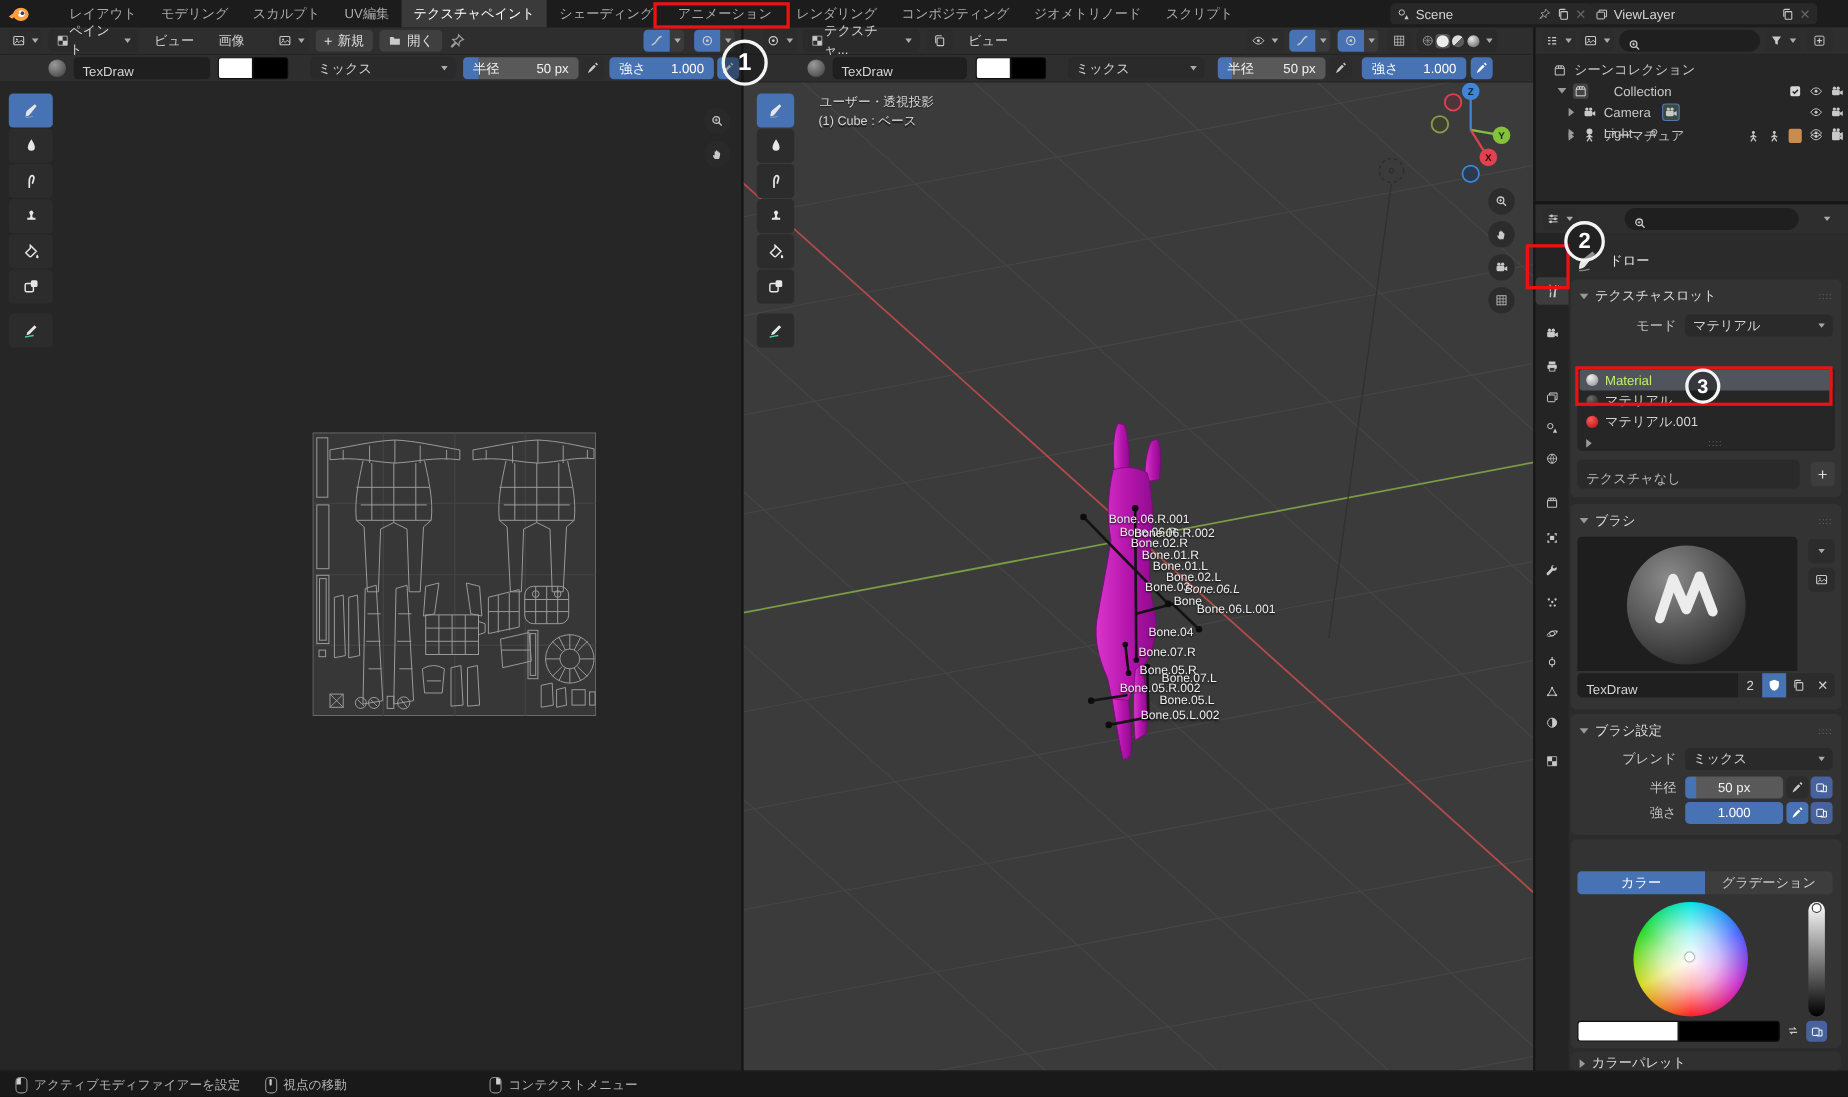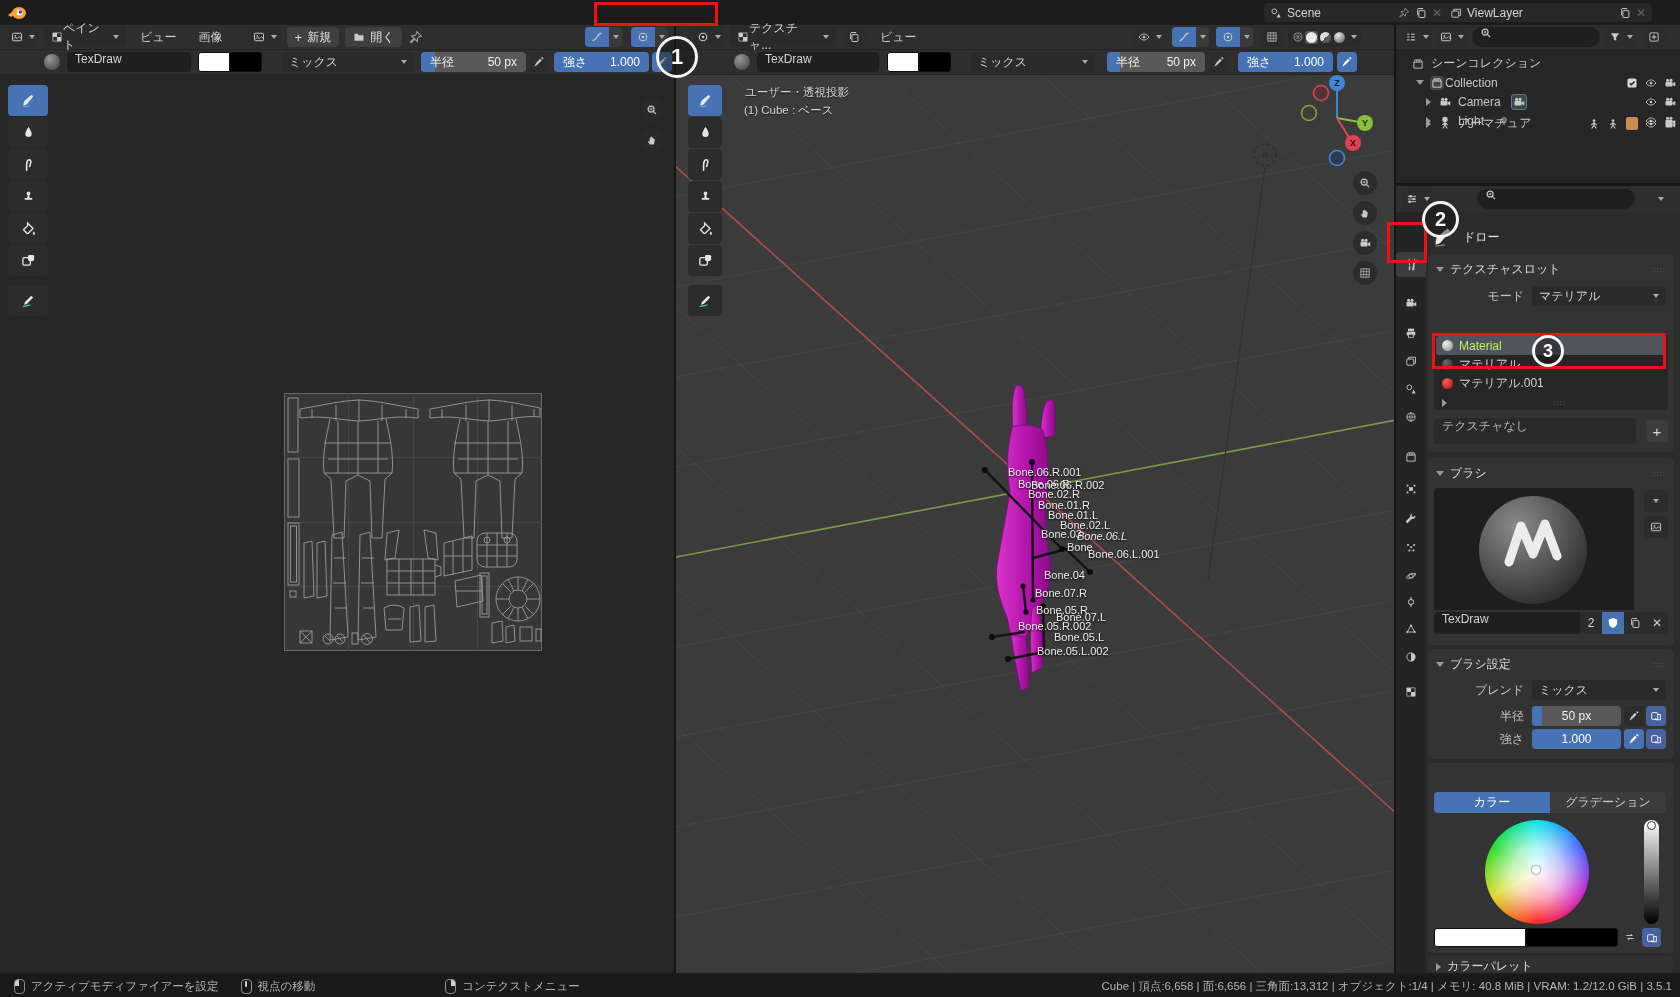--- a/index.html
+++ b/index.html
@@ -13,21 +13,21 @@
   .car{width:0;height:0;border-left:3.5px solid transparent;border-right:3.5px solid transparent;border-top:4px solid #ababab;margin-left:4px;flex:none}
   .tri-r{width:0;height:0;border-top:4px solid transparent;border-bottom:4px solid transparent;border-left:5px solid #9a9a9a;flex:none}
   .tri-d{width:0;height:0;border-left:4px solid transparent;border-right:4px solid transparent;border-top:5px solid #9a9a9a;flex:none}
   
   .menu{padding:0 10px;height:25px;display:flex;align-items:center;color:#cfcfcf;cursor:default}
   .wtab{padding:0 11px;height:25px;display:flex;align-items:center;color:#ababab}
   .wtab.active{background:#3a3a3a;color:#fff}
   .idfield{background:#282828;border-radius:4px;height:19px;display:flex;align-items:center;padding:0 6px;gap:5px}
   
   .hdr{background:#2e2e2e;box-sizing:border-box;border-bottom:1px solid #242424}
-  .field{background:#1f1f1f;border-radius:4px;height:20px;display:flex;align-items:flex-start;padding:0 8px;box-sizing:border-box;overflow:hidden}
+  .field{background:#1f1f1f;border-radius:4px;height:20px;display:flex;align-items:flex-end;padding:0 8px;box-sizing:border-box;overflow:hidden}
   .drop{background:#2a2a2a;border-radius:4px;height:20px;display:flex;align-items:center;justify-content:space-between;padding:0 7px;box-sizing:border-box}
   .btn{background:#3f3f3f;border-radius:4px;height:20px;display:flex;align-items:center;justify-content:center;gap:5px;padding:0 8px;box-sizing:border-box;color:#e0e0e0}
   .slider{background:#595959;border-radius:4px;height:20px;position:relative;overflow:hidden;display:flex;align-items:center;justify-content:space-between;padding:0 9px;box-sizing:border-box;color:#f2f2f2}
   .slider .fillbar{position:absolute;left:0;top:0;bottom:0;background:#4772b3}
   .slider span{position:relative}
   .blue{background:#4772b3 !important;color:#fff}
   .sqbtn{background:#2c2c2c;border-radius:4px;height:20px;width:20px;display:flex;align-items:center;justify-content:center}
   .duo{display:flex;height:20px}
   .duo .a{width:24px;background:#4772b3;border-radius:4px 0 0 4px;display:flex;align-items:center;justify-content:center;color:#fff}
   .duo .b{width:13px;background:#3a3a3a;border-radius:0 4px 4px 0;display:flex;align-items:center;justify-content:center}
@@ -259,20 +259,34 @@
 
 <div class="abs" style="left:0;top:0;width:1680px;height:25px;background:#1c1c1c;display:flex;align-items:center">
   <div style="width:34px;display:flex;justify-content:center">
     <svg width="20" height="14" viewBox="0 0 20 14">
           <ellipse cx="12" cy="7" rx="7" ry="6" fill="#ff9f3e"></ellipse>
           <circle cx="12.5" cy="6.4" r="3" fill="#fff"></circle>
           <circle cx="13.4" cy="6" r="1.7" fill="#2b4a78"></circle>
           <path d="M1 9L9 3l2 3-7 5z" fill="#ff9f3e"></path>
         </svg>
   </div>
+  <div class="row" style="height:25px;margin-left:18px">
+
+  <span class="wtab">レイアウト</span>
+        <span class="wtab">モデリング</span>
+        <span class="wtab">スカルプト</span>
+        <span class="wtab">UV編集</span>
+        <span class="wtab active">テクスチャペイント</span>
+        <span class="wtab">シェーディング</span>
+        <span class="wtab">アニメーション</span>
+        <span class="wtab">レンダリング</span>
+        <span class="wtab">コンポジティング</span>
+        <span class="wtab">ジオメトリノード</span>
+        <span class="wtab">スクリプト</span>
+      </div>
   <div class="abs idfield" style="left:1264px;top:3px;width:172px">
     <svg class="ic sm">
           <use href="#i-scene"></use>
         </svg>
     <span style="flex:1">Scene</span>
     <svg class="ic sm" style="color:#9a9a9a">
           <use href="#i-pin"></use>
         </svg>
     <svg class="ic sm">
           <use href="#i-copy"></use>
@@ -819,21 +833,21 @@
           </svg>
       <span style="margin-left:7px">シーンコレクション</span>
     </div>
     <div class="orow" style="top:23px">
       <span class="tri-d" style="margin-left:20px"></span>
       <span style="margin-left:6px;background:#444;border-radius:3px;display:flex;padding:1px">
             <svg class="ic sm" style="color:#d8d8d8">
               <use href="#i-box"></use>
             </svg>
           </span>
-      <span style="margin-left:1px">Collection</span>
+      <span style="margin-left:23px">Collection</span>
       <span class="row" style="position:absolute;right:4px;gap:7px">
         <svg class="ic sm">
               <use href="#i-check"></use>
             </svg>
         <svg class="ic sm">
               <use href="#i-eye"></use>
             </svg>
         <svg class="ic sm">
               <use href="#i-cam"></use>
             </svg>
@@ -1183,21 +1197,20 @@
           <i></i>
         </span>
         <span>視点の移動</span>
       </span>
   <span class="hint" style="margin-left:130px">
         <span class="mouse r">
           <i></i>
         </span>
         <span>コンテクストメニュー</span>
       </span>
-  <span class="nw" style="position:absolute;right:8px;color:#b6b6b6">Cube | 頂点:6,658 | 面:6,656 | 三角面:13,312 | オブジェクト:1/4 | メモリ: 40.8 MiB | VRAM: 1.2/12.0 GiB | 3.5.1</span>
 </div>
 
 <div class="redbox" style="left:594px;top:2px;width:124px;height:24px"></div>
 <div class="redbox" style="left:1387px;top:222px;width:40px;height:41px"></div>
 <div class="redbox" style="left:1432px;top:333px;width:234px;height:36px"></div>
 <div class="anncircle" style="left:656px;top:36px;width:42px;height:42px;font-size:22px">1</div>
 <div class="anncircle" style="left:1422px;top:201px;width:37px;height:37px;font-size:20px">2</div>
 <div class="anncircle" style="left:1532px;top:335px;width:32px;height:32px;font-size:18px">3</div>
 
 </div>

